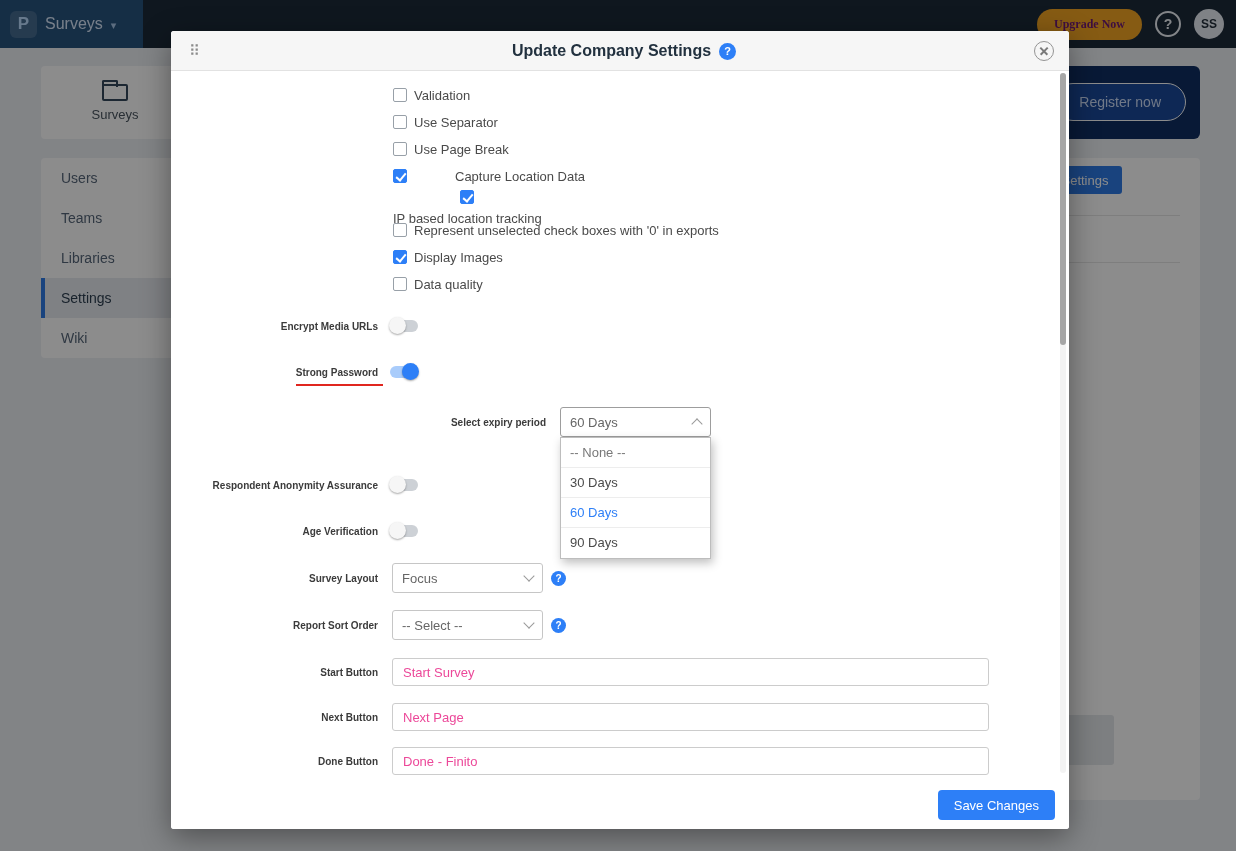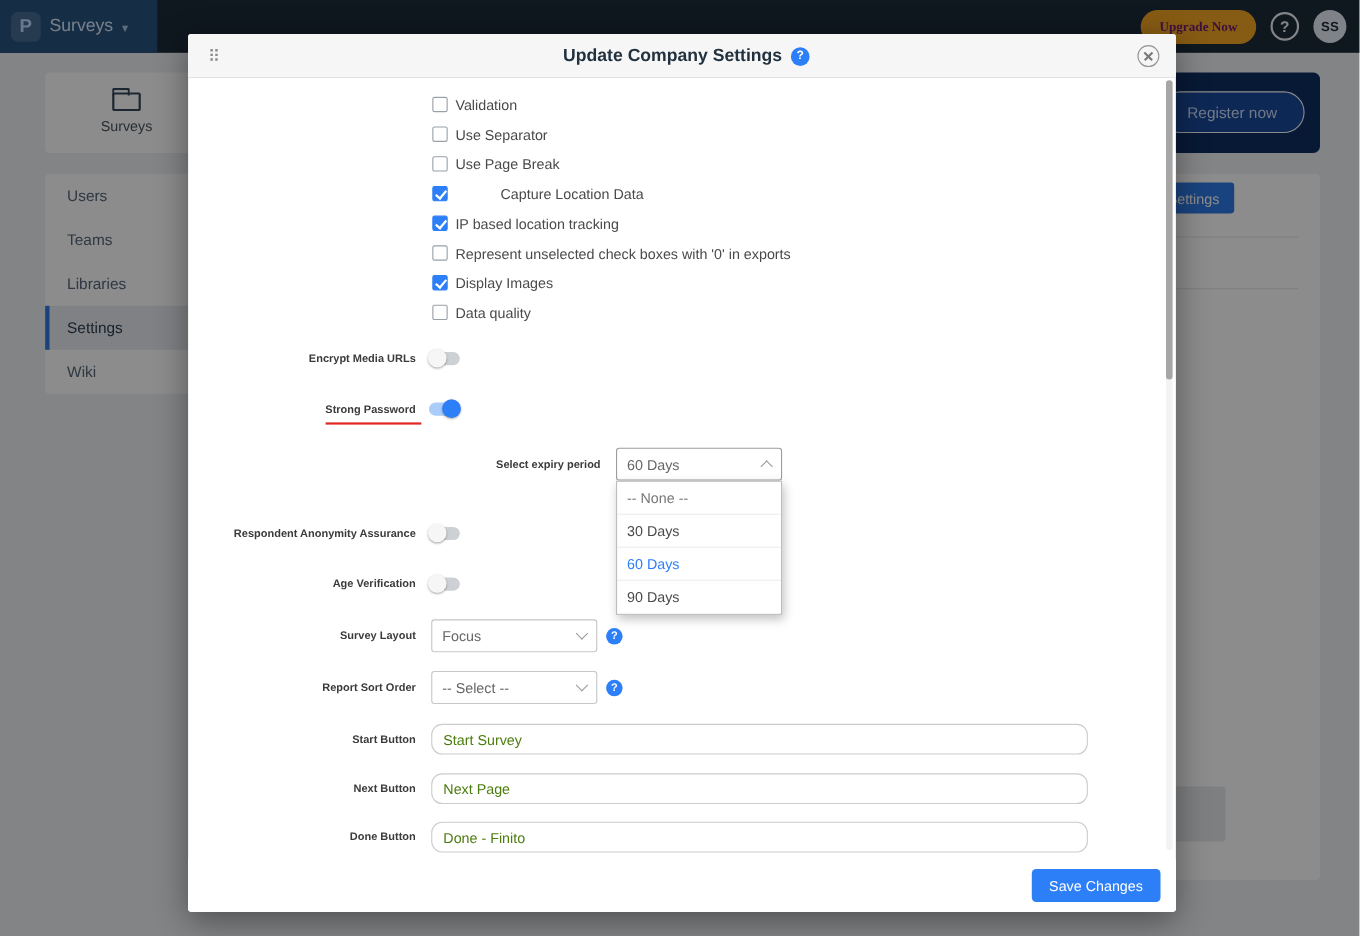--- a/index.html
+++ b/index.html
@@ -71,21 +71,21 @@
   .chev { width:8px; height:8px; border-left:1.5px solid #9a9a9a; border-bottom:1.5px solid #9a9a9a; flex:none; }
   .chev.down { transform:rotate(-45deg); margin-top:-4px; }
   .chev.up { transform:rotate(135deg); margin-top:4px; }
 
   .ddlist { position:absolute; left:389px; top:406px; width:151px; background:#fff; border:1px solid #bdbdbd; box-shadow:2px 4px 9px rgba(0,0,0,.25); z-index:4; }
   .ddlist .opt { height:30px; line-height:29px; padding-left:9px; font-size:13px; color:#4a4a4a; border-bottom:1px solid #ededed; cursor:pointer; }
   .ddlist .opt:last-child { border-bottom:none; }
   .ddlist .opt.muted { color:#787878; }
   .ddlist .opt.selected { color:#2d7ff7; }
 
-  .tinput { position:absolute; left:221px; width:597px; height:28px; border:1px solid #ccc; border-radius:10px; padding:0 10px; font-size:13px; color:#4d7c0f; font-family:inherit; background:#fff; }
+  .tinput { position:absolute; left:221px; width:597px; height:28px; border:1px solid #ccc; border-radius:3px; padding:0 10px; font-size:13px; color:#ec4899; font-family:inherit; background:#fff; }
 
   .mscroll-track { position:absolute; right:3px; top:42px; width:6px; height:700px; background:#f3f3f3; border-radius:3px; }
   .mscroll-thumb { position:absolute; right:3px; top:42px; width:6px; height:272px; background:#a6a6a6; border-radius:3px; cursor:pointer; }
 
   .modal-footer { position:absolute; left:0; right:0; bottom:0; height:48px; background:#fff; border-radius:0 0 3px 3px; }
   .save-btn { position:absolute; right:14px; top:9px; height:30px; padding:0 16px; background:#2d7ff7; color:#fff; font-size:13px; border:none; border-radius:4px; cursor:pointer; font-family:inherit; }
 </style>
 </head>
 <body>
 
@@ -147,21 +147,21 @@
     <span class="clabel">Use Separator</span>
   </div>
   <div class="crow" style="top:105px;">
     <span class="cbox"></span>
     <span class="clabel">Use Page Break</span>
   </div>
   <div class="crow" style="top:132px;gap:48px;">
     <span class="cbox checked"></span>
     <span class="clabel">Capture Location Data</span>
   </div>
-  <div class="crow" style="top:159px;">
+  <div class="crow" style="top:159px;flex-direction:column;">
     <span class="cbox checked"></span>
     <span class="clabel">IP based location tracking</span>
   </div>
   <div class="crow" style="top:186px;">
     <span class="cbox"></span>
     <span class="clabel">Represent unselected check boxes with '0' in exports</span>
   </div>
   <div class="crow" style="top:213px;">
     <span class="cbox checked"></span>
     <span class="clabel">Display Images</span>

